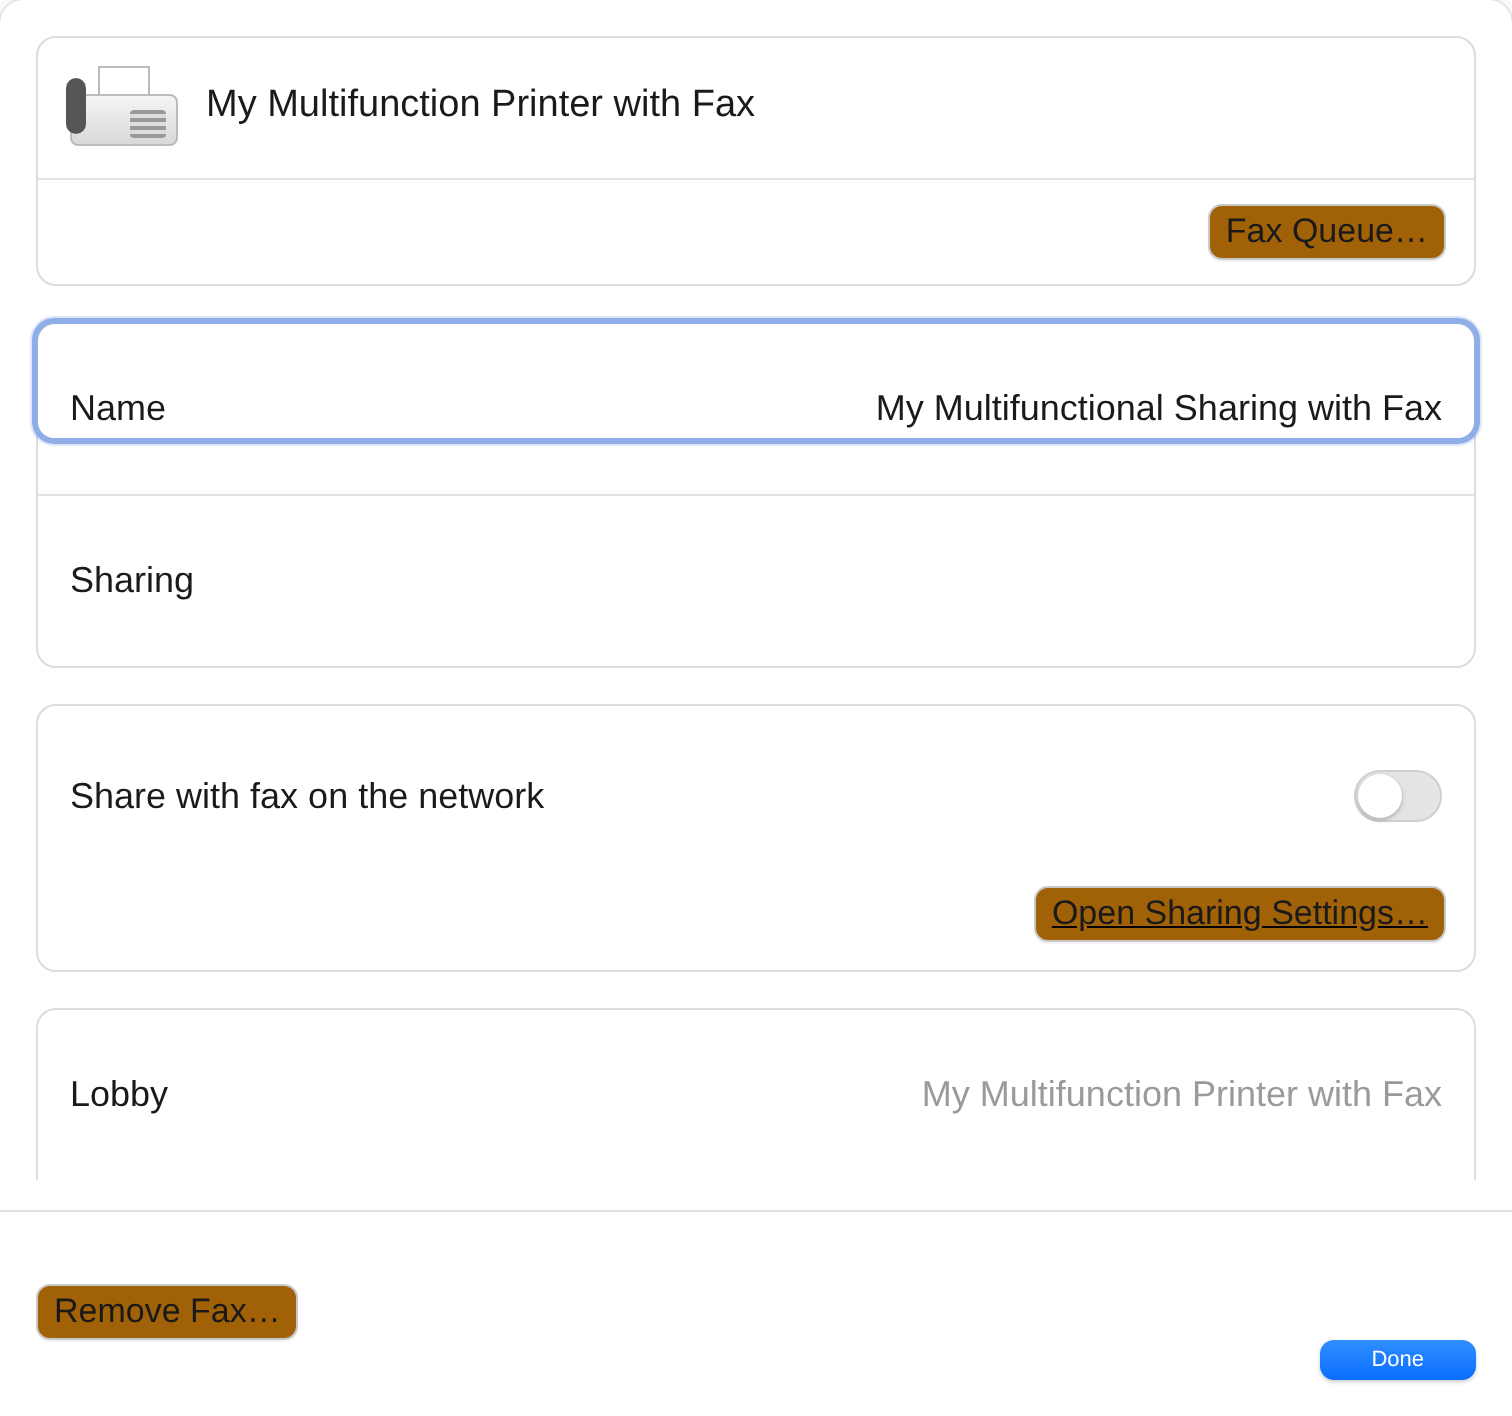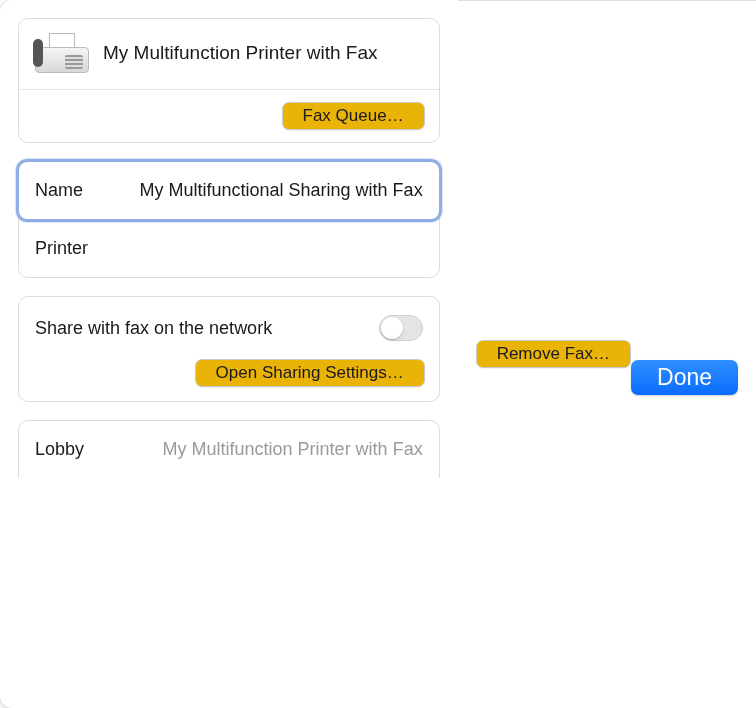--- a/index.html
+++ b/index.html
@@ -14,20 +14,21 @@
       height: 708px;
       overflow: hidden;
     }
     .dialog {
       width: 756px;
       height: 708px;
       background: #ffffff;
       border-radius: 12px;
       box-shadow: 0 0 0 1px rgba(0,0,0,0.08), 0 8px 24px rgba(0,0,0,0.15);
       display: flex;
+      flex-direction: column;
       position: relative;
     }
     .content {
       flex: 1;
       padding: 18px 18px 0 18px;
       overflow: hidden;
     }
     .panel {
       background: #ffffff;
       border: 1px solid #dcdcdc;
@@ -95,33 +96,33 @@
       border-top: 1px solid #e3e3e3;
     }
     .btn-row {
       padding: 12px 14px;
       display: flex;
       justify-content: flex-end;
     }
     .mac-button {
       font-size: 17px;
       color: #1a1a1a;
-      background: #eab308;
+      background: #a16207;
       border: 1px solid #c9c9c9;
       border-radius: 7px;
-      padding: 3px 20px;
+      padding: 3px 8px;
       cursor: pointer;
       box-shadow: 0 1px 1px rgba(0,0,0,0.05);
       text-align: right;
     }
     .field-row {
       display: flex;
       align-items: center;
       justify-content: space-between;
-      padding: 18px 16px;
+      padding: 32px 16px;
       font-size: 18px;
       color: #1a1a1a;
       min-height: 52px;
     }
     .field-row + .field-row {
       border-top: 1px solid #e3e3e3;
     }
     .field-label {
       color: #1a1a1a;
     }
@@ -167,31 +168,32 @@
       height: 22px;
       background: #fff;
       border-radius: 50%;
       box-shadow: 0 1px 2px rgba(0,0,0,0.25);
     }
     .share-btn-row {
       padding: 0 14px 14px 14px;
       display: flex;
       justify-content: flex-end;
       border-top: none;
+      text-decoration: underline;
     }
     .footer {
       border-top: 1px solid #e0e0e0;
       padding: 16px 18px 18px 18px;
       display: flex;
       justify-content: space-between;
       align-items: center;
       background: #fff;
     }
     .primary-button {
-      font-size: 23px;
+      font-size: 11px;
       color: #ffffff;
       background: linear-gradient(#2f8fff, #0a6cff);
       border: none;
       border-radius: 7px;
       padding: 4px 26px;
       cursor: pointer;
       font-weight: 500;
       box-shadow: 0 1px 2px rgba(0,0,0,0.2);
       margin-top: 48px;
     }
@@ -226,21 +228,21 @@
       </div>
     </div>
 
     <div class="panel panel-selected" style="position:relative;">
       <div class="selected-ring"></div>
       <div class="field-row">
         <span class="field-label">Name</span>
         <span class="field-value">My Multifunctional Sharing with Fax</span>
       </div>
       <div class="field-row">
-        <span class="field-label">Printer</span>
+        <span class="field-label">Sharing</span>
       </div>
     </div>
 
     <div class="panel">
       <div class="field-row">
         <span class="field-label">Share with fax on the network</span>
         <div class="toggle">
           <div class="toggle-knob"></div>
         </div>
       </div>

